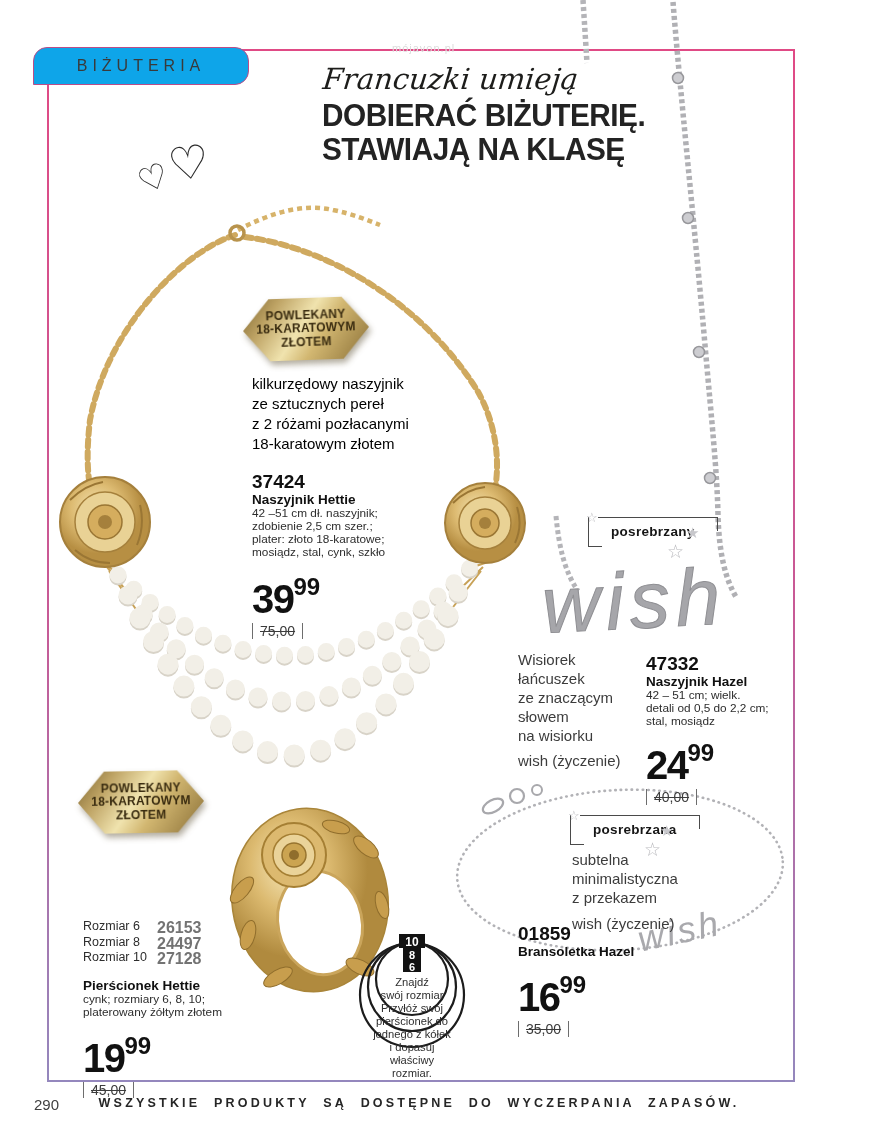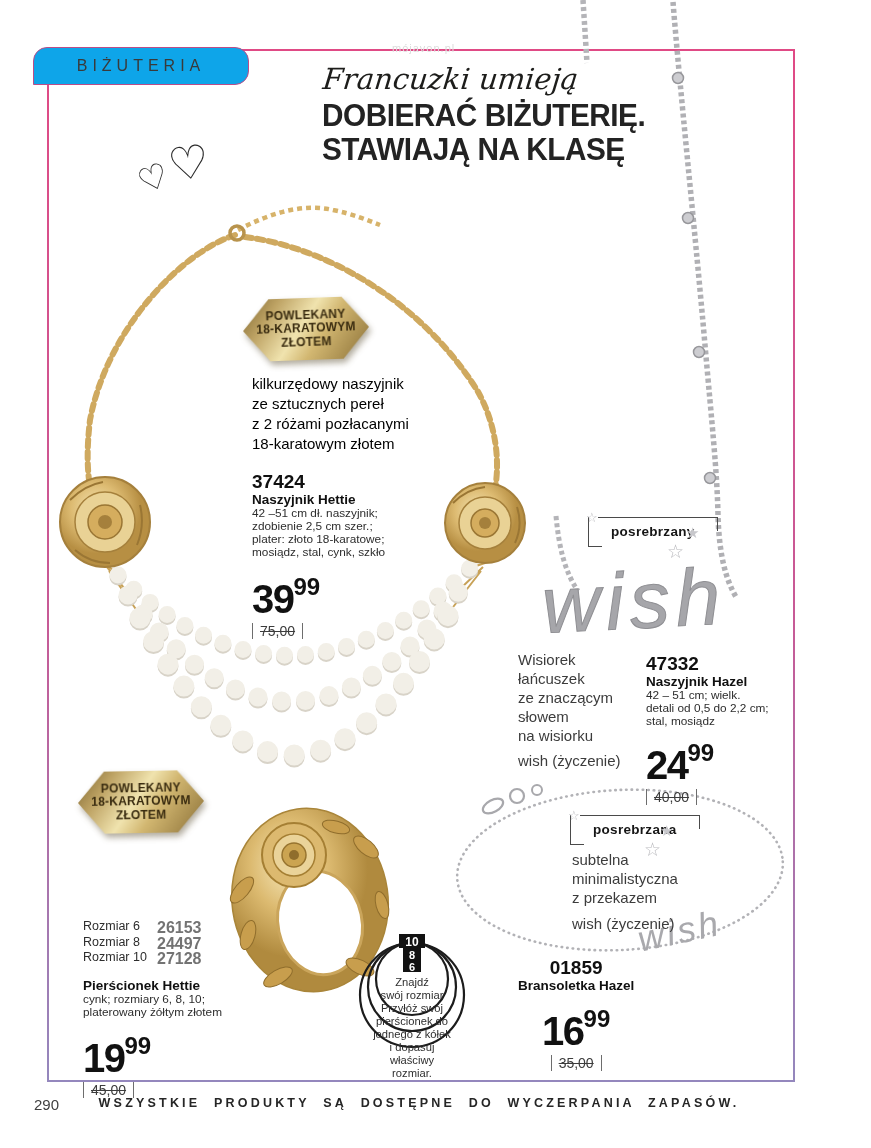--- a/index.html
+++ b/index.html
@@ -285,21 +285,21 @@
       <text x="60" y="71">swój rozmiar</text>
       <text x="60" y="84">Przyłóż swój</text>
       <text x="60" y="97">pierścionek do</text>
       <text x="60" y="110">jednego z kółek</text>
       <text x="60" y="123">i dopasuj</text>
       <text x="60" y="136">właściwy</text>
       <text x="60" y="149">rozmiar.</text>
     </g>
   </svg>
 
-  <div class="prod" style="left:518px;top:958px;text-align:center;">
+  <div class="prod" style="left:518px;top:924px;">
     <div class="pcode">01859</div>
     <div class="pname">Bransoletka Hazel</div>
     <div style="margin-top:7px;" class="price"><span>16</span><span class="cents">99</span></div>
     <div class="old"><s>35,00</s></div>
   </div>
 
   <div class="page-num">290</div>
   <div class="footer">WSZYSTKIE PRODUKTY SĄ DOSTĘPNE DO WYCZERPANIA ZAPASÓW.</div>
 
 </div>

